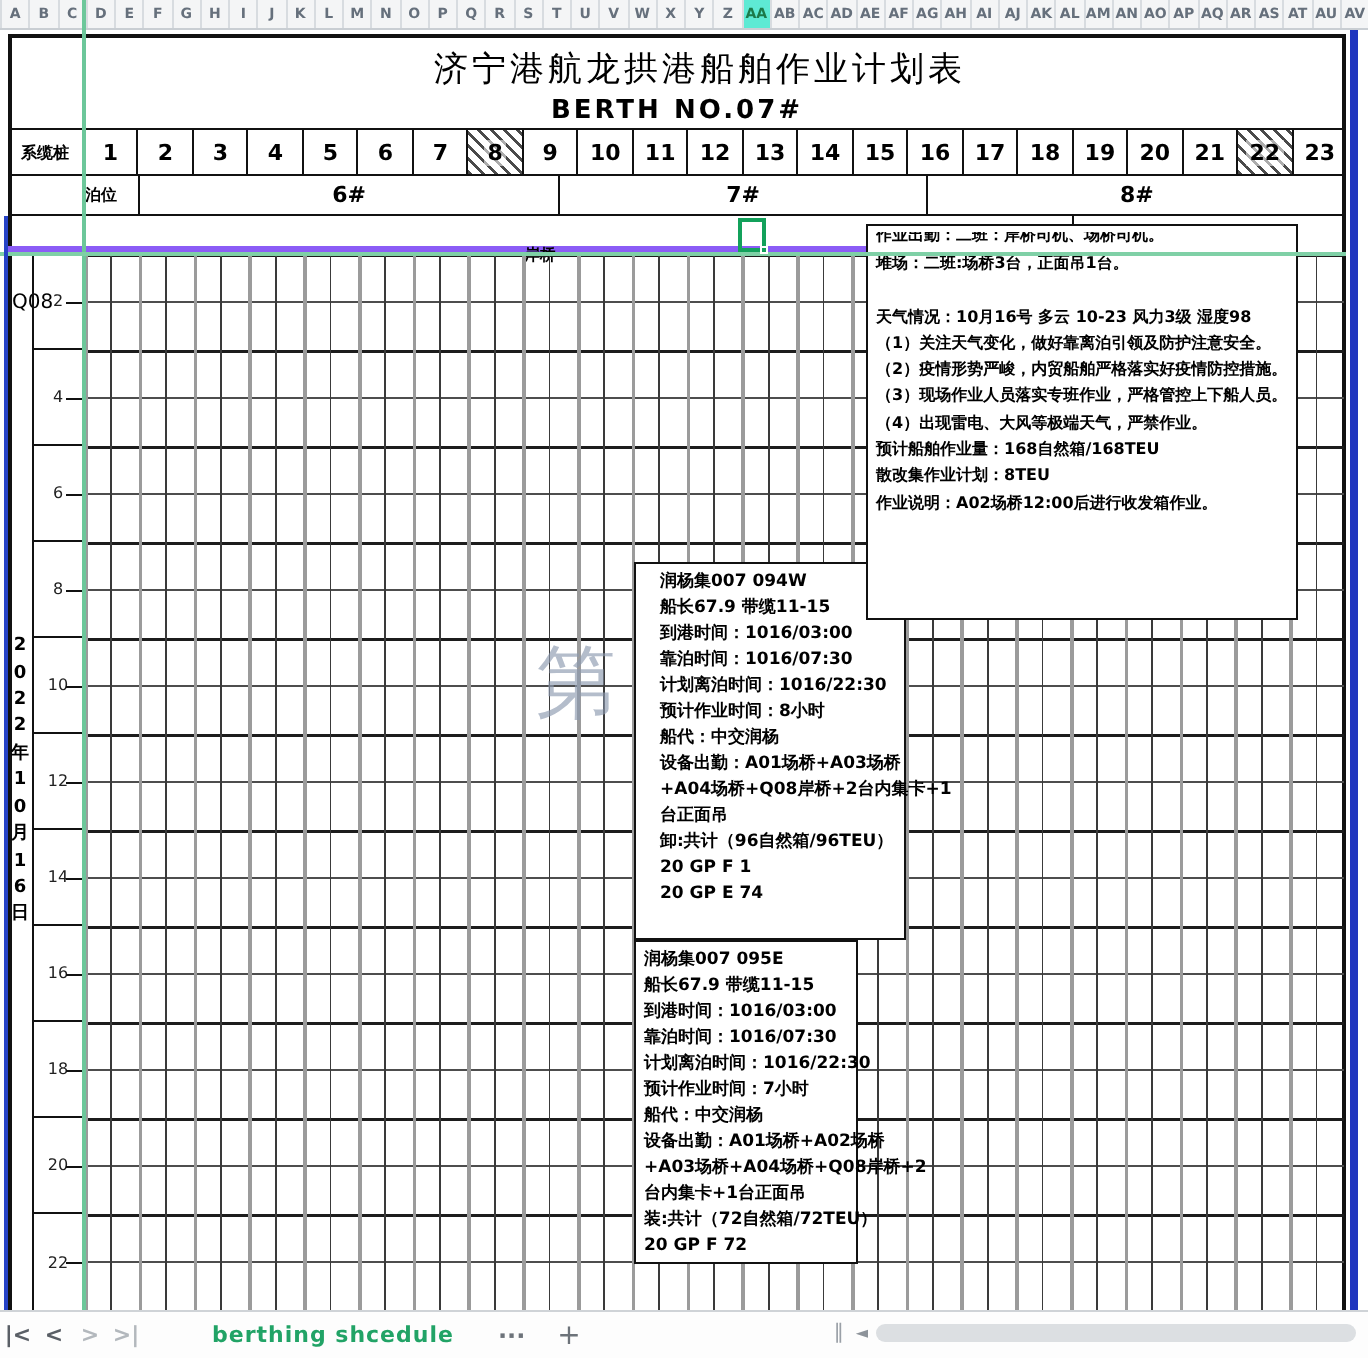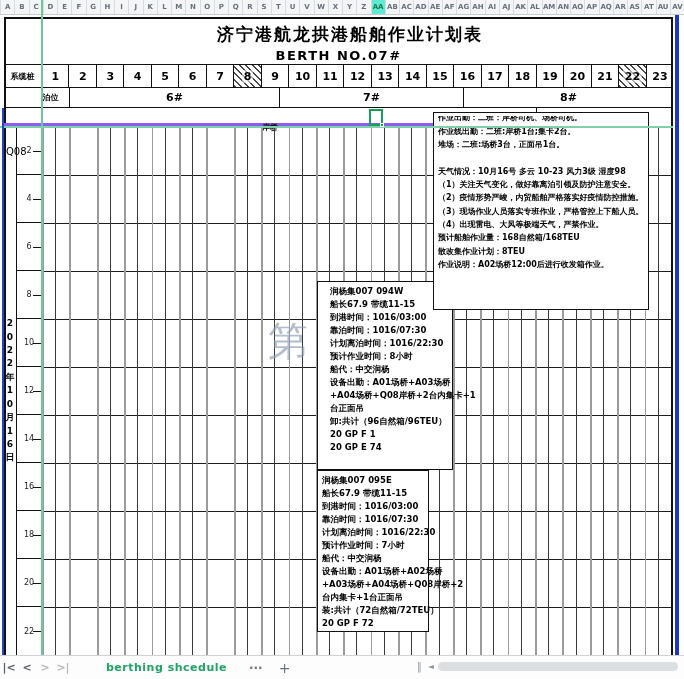--- a/index.html
+++ b/index.html
@@ -9,21 +9,21 @@
 
   
   #colheaders { position:absolute; left:0; top:0; width:684px; height:15px; display:flex; background:#f4f5f6; border-bottom:1px solid #c9ced3; overflow:hidden; }
   .colh { flex:0 0 14.25px; font-size:7px; color:#66707c; text-align:center; line-height:14px; border-left:1px solid #d8dce0; font-weight:bold; }
   .colh.sel { background:#5eead4; color:#1c7a4a; }
 
   
   #tableframe { position:absolute; left:4px; top:17px; width:669px; height:638px; border:2px solid #111; border-bottom:none; background:#fff; }
 
   #titleblock { position:absolute; left:4px; top:17px; width:669px; height:48px; text-align:center; border-bottom:1.5px solid #111; }
-  #title { font-size:17px; font-weight:bold; color:#000; letter-spacing:2px; margin-top:6px;padding-left:23px; }
+  #title { font-size:17px; font-weight:normal; color:#000; letter-spacing:2px; margin-top:6px;padding-left:23px; }
   #subtitle { font-size:13px; font-weight:bold; color:#000; letter-spacing:1.5px; margin-top:2px; }
 
   .hdr-row { position:absolute; left:4px; display:flex; }
   .rowlabel { flex:0 0 38px; font-size:8px; font-weight:bold; color:#000; display:flex; align-items:center; justify-content:center; border-right:1px solid #111; }
   .bollard-cell, .crane-cell { flex:1 1 0; border-right:1px solid #111; display:flex; align-items:center; justify-content:center; font-weight:bold; font-size:11px; color:#000; position:relative; }
   .bollard-cell:last-child, .crane-cell:last-child { border-right:none;align-items:center; }
   .bollard-cell.hatch { background:repeating-linear-gradient(45deg,#4a4a4a 0 1.6px,transparent 1.6px 4.6px); }
   .bollard-cell.hatch span { background:rgba(255,255,255,.55); padding:0 2px; }
   .berth-cell { border-right:1px solid #111; display:flex; align-items:center; justify-content:center; font-weight:bold; font-size:11px; color:#000; }
   .berth-cell:last-child { border-right:none; }
@@ -318,21 +318,20 @@
       <div class="ln">台内集卡+1台正面吊</div>
       <div class="ln">装:共计（72自然箱/72TEU）</div>
       <div class="ln">20 GP F 72</div>
     </div>
 
   <div class="floatbox" id="notesbox">
     <div class="clipped">
       <div class="ln">作业出勤：二班：岸桥司机、场桥司机。</div>
     </div>
     <div id="notes-lines">
-        <div class="ln">作业线出勤：二班:岸桥1台;集卡2台。</div>
         <div class="ln">堆场：二班:场桥3台，正面吊1台。</div>
         <div class="ln"></div>
         <div class="ln">天气情况：10月16号 多云 10-23 风力3级  湿度98</div>
         <div class="ln">（1）关注天气变化，做好靠离泊引领及防护注意安全。</div>
         <div class="ln">（2）疫情形势严峻，内贸船舶严格落实好疫情防控措施。</div>
         <div class="ln">（3）现场作业人员落实专班作业，严格管控上下船人员。</div>
         <div class="ln">（4）出现雷电、大风等极端天气，严禁作业。</div>
         <div class="ln">预计船舶作业量：168自然箱/168TEU</div>
         <div class="ln">散改集作业计划：8TEU</div>
         <div class="ln">作业说明：A02场桥12:00后进行收发箱作业。</div>

